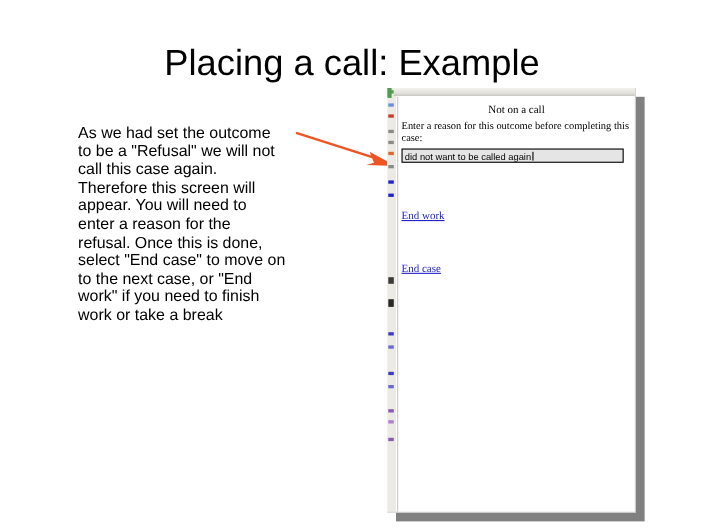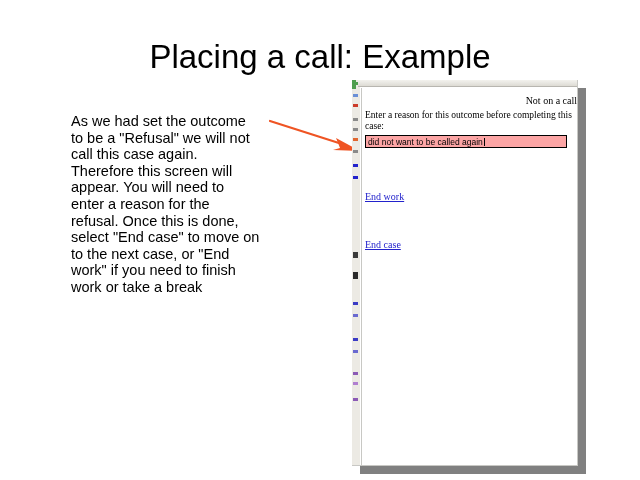--- a/index.html
+++ b/index.html
@@ -126,21 +126,21 @@
     height: 378px;
     background: #ffffff;
     border-left: 1px solid #c8c8c4;
     box-sizing: border-box;
   }
   .page-heading {
     position: absolute;
     left: 0;
     top: 7px;
     width: 215px;
-    text-align: right;
+    text-align: center;
     font-family: "Liberation Serif", serif;
     font-size: 10px;
     color: #000000;
   }
   .page-prompt {
     position: absolute;
     left: 3px;
     top: 22px;
     width: 208px;
     font-family: "Liberation Serif", serif;
@@ -148,21 +148,21 @@
     line-height: 11px;
     color: #000000;
   }
   .reason-input {
     position: absolute;
     left: 3px;
     top: 47px;
     width: 202px;
     height: 13px;
     border: 1px solid #000000;
-    background: #fca5a5;
+    background: #e5e5e5;
     box-sizing: border-box;
     font-family: "Liberation Sans", sans-serif;
     font-size: 8.5px;
     line-height: 11px;
     color: #000000;
     padding: 1px 0 0 2px;
     white-space: nowrap;
     overflow: hidden;
   }
   .caret {

